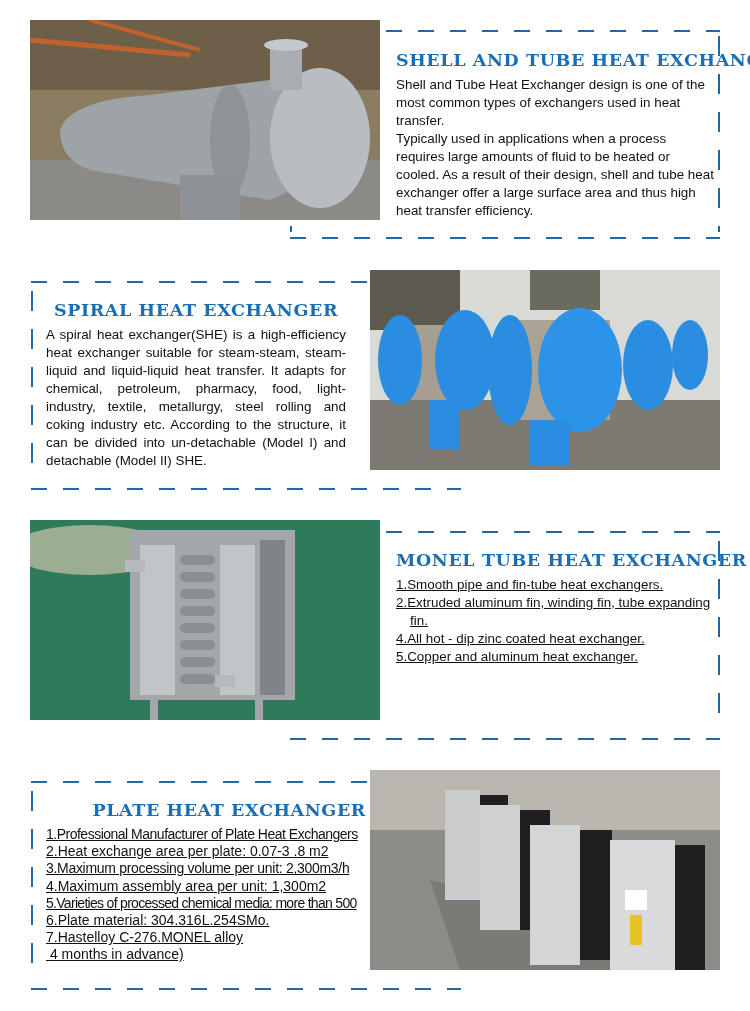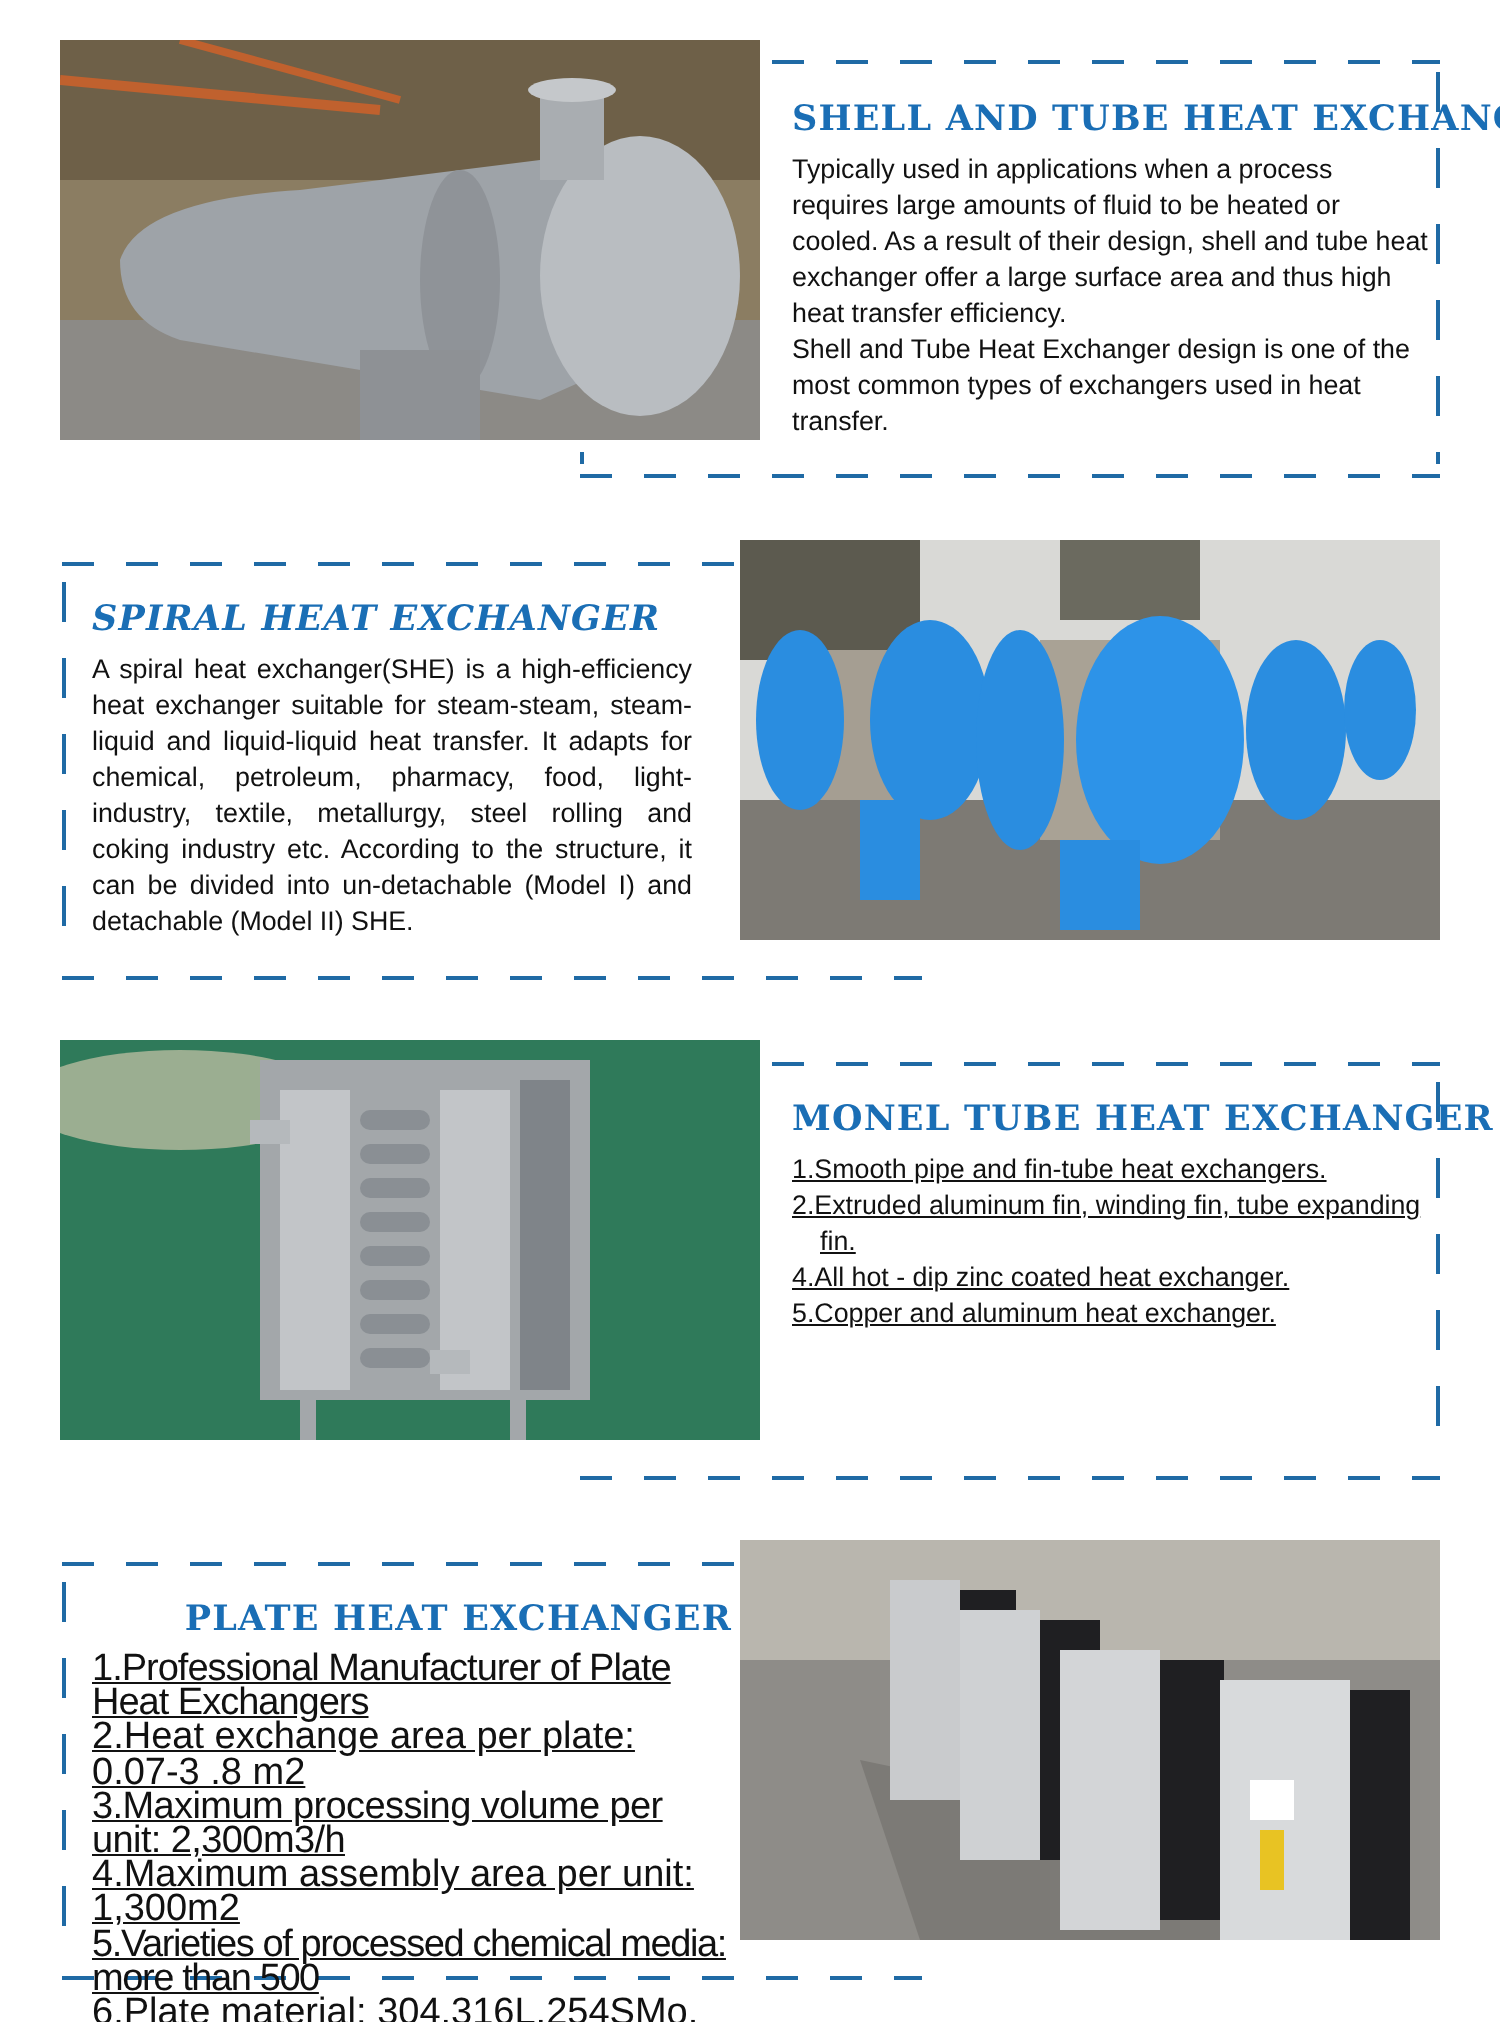--- a/index.html
+++ b/index.html
@@ -6,21 +6,21 @@
   body { width:750px; height:1011px; position:relative; overflow:hidden; font-family:"Liberation Sans", sans-serif; }
   .dash-h { position:absolute; height:2px; background-image:repeating-linear-gradient(to right, #1f6aa5 0 16px, transparent 16px 32px); }
   .dash-v { position:absolute; width:2px; background-image:repeating-linear-gradient(to bottom, #1f6aa5 0 20px, transparent 20px 38px); }
   .photo { position:absolute; overflow:hidden; }
   .photo svg { display:block; width:100%; height:100%; }
   .text-block { position:absolute; color:#111; }
   .title { font-family:"DejaVu Serif", serif; font-weight:bold; color:#1a6eb5; font-size:17.5px; letter-spacing:0.6px; white-space:nowrap; margin:0 0 6px 0; }
   .para { font-size:13.4px; line-height:18px; margin:0; }
   .list { list-style:none; margin:0; padding:0; font-size:13.4px; line-height:18px; }
   .list li { padding-left:14px; text-indent:-14px;text-decoration:underline; }
-  .list.plate li { padding-left:0; text-indent:0; font-size:19px; line-height:17.2px; }
+  .list.plate li { padding-left:0; text-indent:0; font-size:14px; line-height:17.2px; }
 </style>
 </head>
 <body>
 
 <div>
   <div class="dash-h" style="left:290px;top:30px;width:430px;"></div>
   <div class="dash-h" style="left:290px;top:237px;width:430px;"></div>
   <div class="dash-v" style="left:718px;top:36px;height:196px;"></div>
   <div class="dash-v" style="left:290px;top:36px;height:196px;"></div>
 
@@ -35,22 +35,22 @@
       <ellipse cx="290" cy="118" rx="50" ry="70" fill="#b9bdc1"></ellipse>
       <ellipse cx="200" cy="120" rx="20" ry="55" fill="#8f9398"></ellipse>
       <rect x="240" y="25" width="32" height="45" fill="#a9adb1"></rect>
       <ellipse cx="256" cy="25" rx="22" ry="6" fill="#c5c8cb"></ellipse>
       <rect x="150" y="155" width="60" height="45" fill="#8e9195"></rect>
     </svg>
   </div>
 
   <div class="text-block" style="left:396px;top:50px;width:320px;">
     <h2 class="title">SHELL AND TUBE HEAT EXCHANGER</h2>
+    <p class="para">Shell and Tube Heat Exchanger design is one of the most common types of exchangers used in heat transfer.</p>
     <p class="para">Typically used in applications when a process requires large amounts of fluid to be heated or cooled. As a result of their design, shell and tube heat exchanger offer a large surface area and thus high heat transfer efficiency.</p>
-    <p class="para">Shell and Tube Heat Exchanger design is one of the most common types of exchangers used in heat transfer.</p>
   </div>
 </div>
 
 <div>
   <div class="dash-h" style="left:31px;top:281px;width:430px;"></div>
   <div class="dash-h" style="left:31px;top:488px;width:430px;"></div>
   <div class="dash-v" style="left:31px;top:291px;height:190px;"></div>
   <div class="dash-v" style="left:458px;top:291px;height:190px;"></div>
 
   <div class="photo" style="left:370px;top:270px;width:350px;height:200px;" title="Blue spiral heat exchangers in workshop">
@@ -66,21 +66,21 @@
       <ellipse cx="140" cy="100" rx="22" ry="55" fill="#2a8de0"></ellipse>
       <ellipse cx="210" cy="100" rx="42" ry="62" fill="#2d93e8"></ellipse>
       <ellipse cx="278" cy="95" rx="25" ry="45" fill="#2a8de0"></ellipse>
       <ellipse cx="320" cy="85" rx="18" ry="35" fill="#2a8de0"></ellipse>
       <rect x="60" y="130" width="30" height="50" fill="#2a8de0"></rect>
       <rect x="160" y="150" width="40" height="45" fill="#2a8de0"></rect>
     </svg>
   </div>
 
   <div class="text-block" style="left:46px;top:300px;width:300px;">
-    <h2 class="title" style="padding-left:0;font-style:italic;">SPIRAL HEAT EXCHANGER</h2>
+    <h2 class="title" style="text-align:center;padding-left:0;">SPIRAL HEAT EXCHANGER</h2>
     <p class="para" style="text-align:justify;">A spiral heat exchanger(SHE) is a high-efficiency heat exchanger suitable for steam-steam, steam-liquid and liquid-liquid heat transfer. It adapts for chemical, petroleum, pharmacy, food, light-industry, textile, metallurgy, steel rolling and coking industry etc. According to the structure, it can be divided into un-detachable (Model I) and detachable (Model II) SHE.</p>
   </div>
 </div>
 
 <div>
   <div class="dash-h" style="left:290px;top:531px;width:430px;"></div>
   <div class="dash-h" style="left:290px;top:738px;width:430px;"></div>
   <div class="dash-v" style="left:718px;top:541px;height:190px;"></div>
   <div class="dash-v" style="left:290px;top:541px;height:190px;"></div>
 

